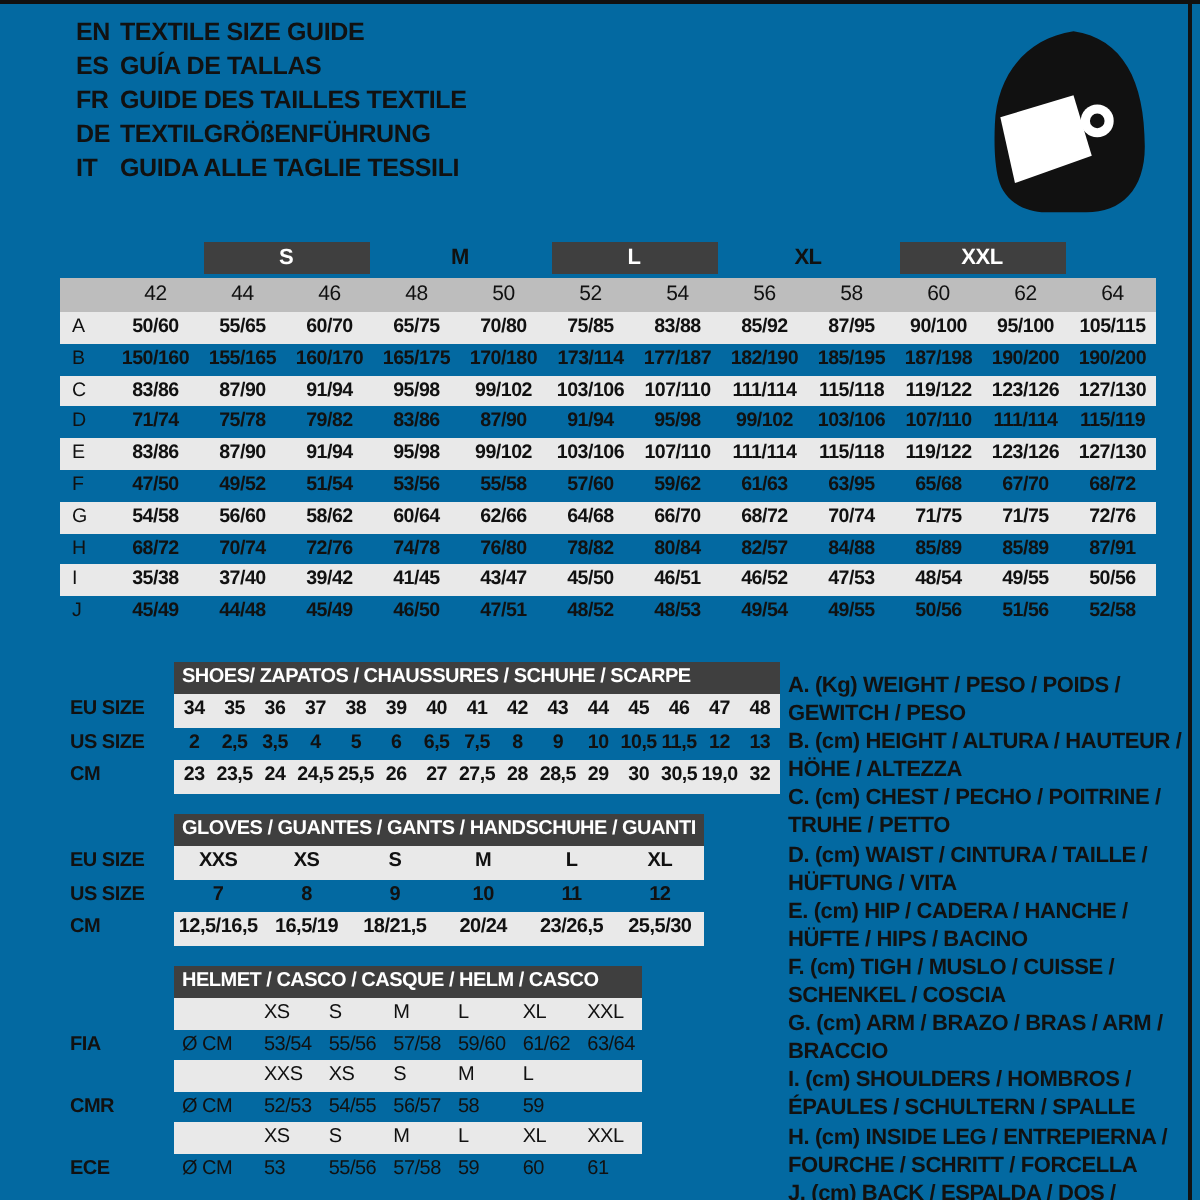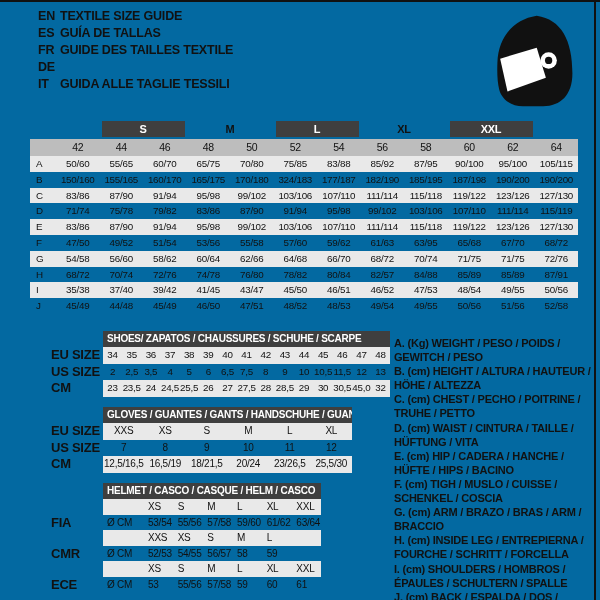--- a/index.html
+++ b/index.html
@@ -26,26 +26,26 @@
         font-weight:bold;font-size:11px;height:16px;}
   .band[data-variant="dark"]{background:#3f3f3f;color:#fff;}
   .band[data-variant="plain"]{background:transparent;color:#111;}
   .num-row{display:flex;height:17px;line-height:17px;background:#bdbdbd;}
   .nums{flex:1;display:flex;}
   .cell{flex:1;text-align:center;overflow:hidden;white-space:nowrap;}
   .num{font-size:10.5px;}
   .rows .trow{display:flex;height:15.8px;line-height:15.8px;}
   .rows .trow:nth-child(odd){background:#e9e9e9;}
   .letter{width:26px;flex:none;padding-left:6px;box-sizing:border-box;}
-  .vals{flex:1;display:flex;}
+  .vals{flex:1;display:flex;font-weight:bold;}
 
   
   .sub{position:absolute;left:30px;letter-spacing:-0.25px;}
   .titlebar-row{display:flex;height:16px;justify-content:space-between;}
-  .label-col{width:57px;flex:none;font-weight:bold;font-size:13px;box-sizing:border-box;padding-left:5px;margin-left:16px;}
+  .label-col{width:57px;flex:none;font-weight:bold;font-size:10px;box-sizing:border-box;padding-left:5px;}
   .bar{flex:1;background:#3f3f3f;color:#fff;font-weight:bold;font-size:10px;
        line-height:16px;padding-left:4px;white-space:nowrap;overflow:hidden;}
   .srow{display:flex;height:16.6px;line-height:16.6px;font-size:9.8px;}
   .srow .label-col{line-height:16.6px;}
   .subrows .srow:nth-child(odd) .vals{background:#e9e9e9;}
 
   .shoes{top:331px;width:360px;}
   .gloves{top:407px;width:322px;}
   .gloves .srow{font-size:10px;}
 
@@ -77,20 +77,21 @@
       <div class="lang-line">
       <span class="lang-code">ES</span>
       <span class="lang-text">GUÍA DE TALLAS</span>
     </div>
       <div class="lang-line">
       <span class="lang-code">FR</span>
       <span class="lang-text">GUIDE DES TAILLES TEXTILE</span>
     </div>
       <div class="lang-line">
       <span class="lang-code">DE</span>
+      <span class="lang-text">TEXTILGRÖßENFÜHRUNG</span>
     </div>
       <div class="lang-line">
       <span class="lang-code">IT</span>
       <span class="lang-text">GUIDA ALLE TAGLIE TESSILI</span>
     </div>
     </div>
 
   <div class="helmet-icon">
     <svg width="92" height="96" viewBox="0 0 100 105" xmlns="http://www.w3.org/2000/svg">
       <path d="M53 4 C27 8 11 28 10 55 C9.5 67 10 77 12 85 C15 96 25 103 38 103 L60 103 C79 103 92 91 92 67 C92 31 80 8 53 4 Z" fill="#111"></path>
@@ -164,21 +165,21 @@
       </div>
         <div class="trow">
         <div class="letter">B</div>
         <div class="vals">
 
         <div class="cell">150/160</div>
             <div class="cell">155/165</div>
             <div class="cell">160/170</div>
             <div class="cell">165/175</div>
             <div class="cell">170/180</div>
-            <div class="cell">324/183</div>
+            <div class="cell">173/114</div>
             <div class="cell">177/187</div>
             <div class="cell">182/190</div>
             <div class="cell">185/195</div>
             <div class="cell">187/198</div>
             <div class="cell">190/200</div>
             <div class="cell">190/200</div>
           </div>
       </div>
         <div class="trow">
         <div class="letter">C</div>
@@ -386,21 +387,21 @@
             <div class="cell">24,5</div>
             <div class="cell">25,5</div>
             <div class="cell">26</div>
             <div class="cell">27</div>
             <div class="cell">27,5</div>
             <div class="cell">28</div>
             <div class="cell">28,5</div>
             <div class="cell">29</div>
             <div class="cell">30</div>
             <div class="cell">30,5</div>
-            <div class="cell">45,0</div>
+            <div class="cell">19,0</div>
             <div class="cell">32</div>
           </div>
       </div>
       </div>
   </div>
 
   <div class="sub gloves">
     <div class="titlebar-row">
       <div class="label-col"></div>
       <div class="bar">GLOVES / GUANTES / GANTS / HANDSCHUHE / GUANTI</div>
@@ -542,17 +543,17 @@
 
   <div class="legend">
 
   <div class="legend-item">A. (Kg) WEIGHT / PESO / POIDS / GEWITCH / PESO</div>
       <div class="legend-item">B. (cm) HEIGHT / ALTURA / HAUTEUR / HÖHE / ALTEZZA</div>
       <div class="legend-item">C. (cm) CHEST / PECHO / POITRINE / TRUHE / PETTO</div>
       <div class="legend-item">D. (cm) WAIST / CINTURA / TAILLE / HÜFTUNG / VITA</div>
       <div class="legend-item">E. (cm) HIP / CADERA / HANCHE / HÜFTE / HIPS /  BACINO</div>
       <div class="legend-item">F.  (cm) TIGH / MUSLO / CUISSE / SCHENKEL / COSCIA</div>
       <div class="legend-item">G. (cm) ARM  / BRAZO / BRAS / ARM / BRACCIO</div>
+      <div class="legend-item">I.  (cm) SHOULDERS / HOMBROS / ÉPAULES / SCHULTERN / SPALLE</div>
       <div class="legend-item">H. (cm) INSIDE LEG / ENTREPIERNA / FOURCHE / SCHRITT / FORCELLA</div>
-      <div class="legend-item">I.  (cm) SHOULDERS / HOMBROS / ÉPAULES / SCHULTERN / SPALLE</div>
       <div class="legend-item">J. (cm) BACK / ESPALDA / DOS / ZURÜCK / INDIETRO</div>
     </div>
 </div>
 
 </body></html>

